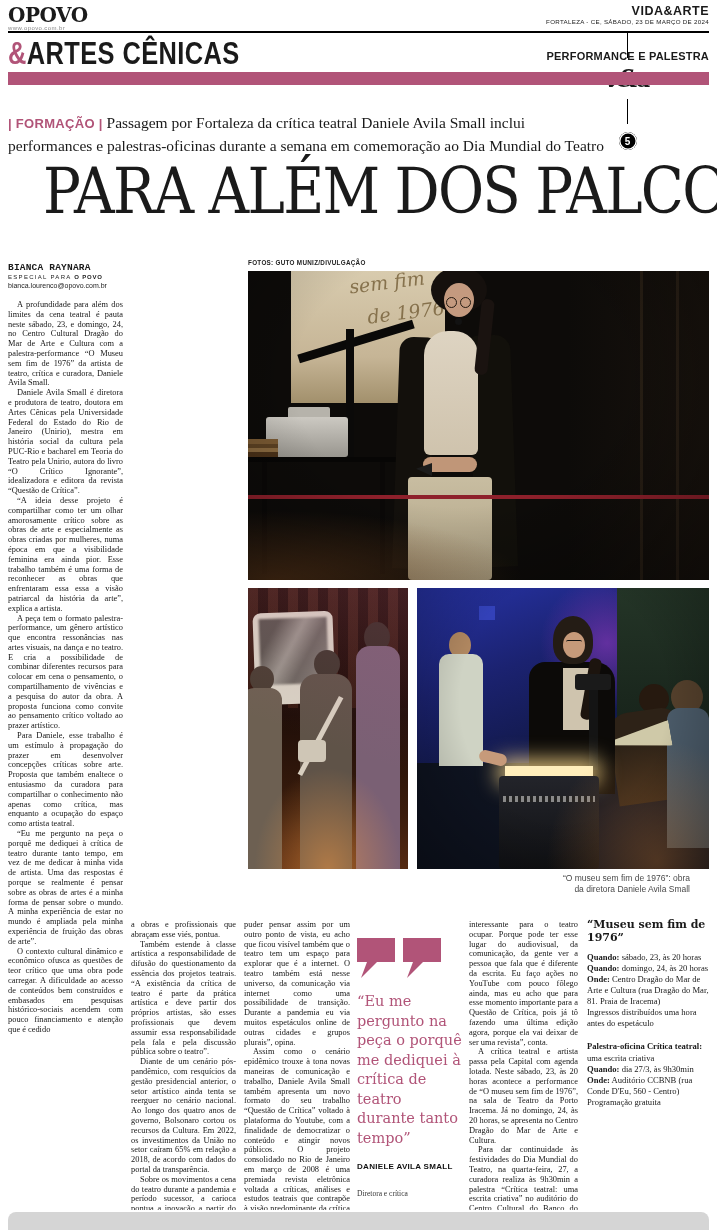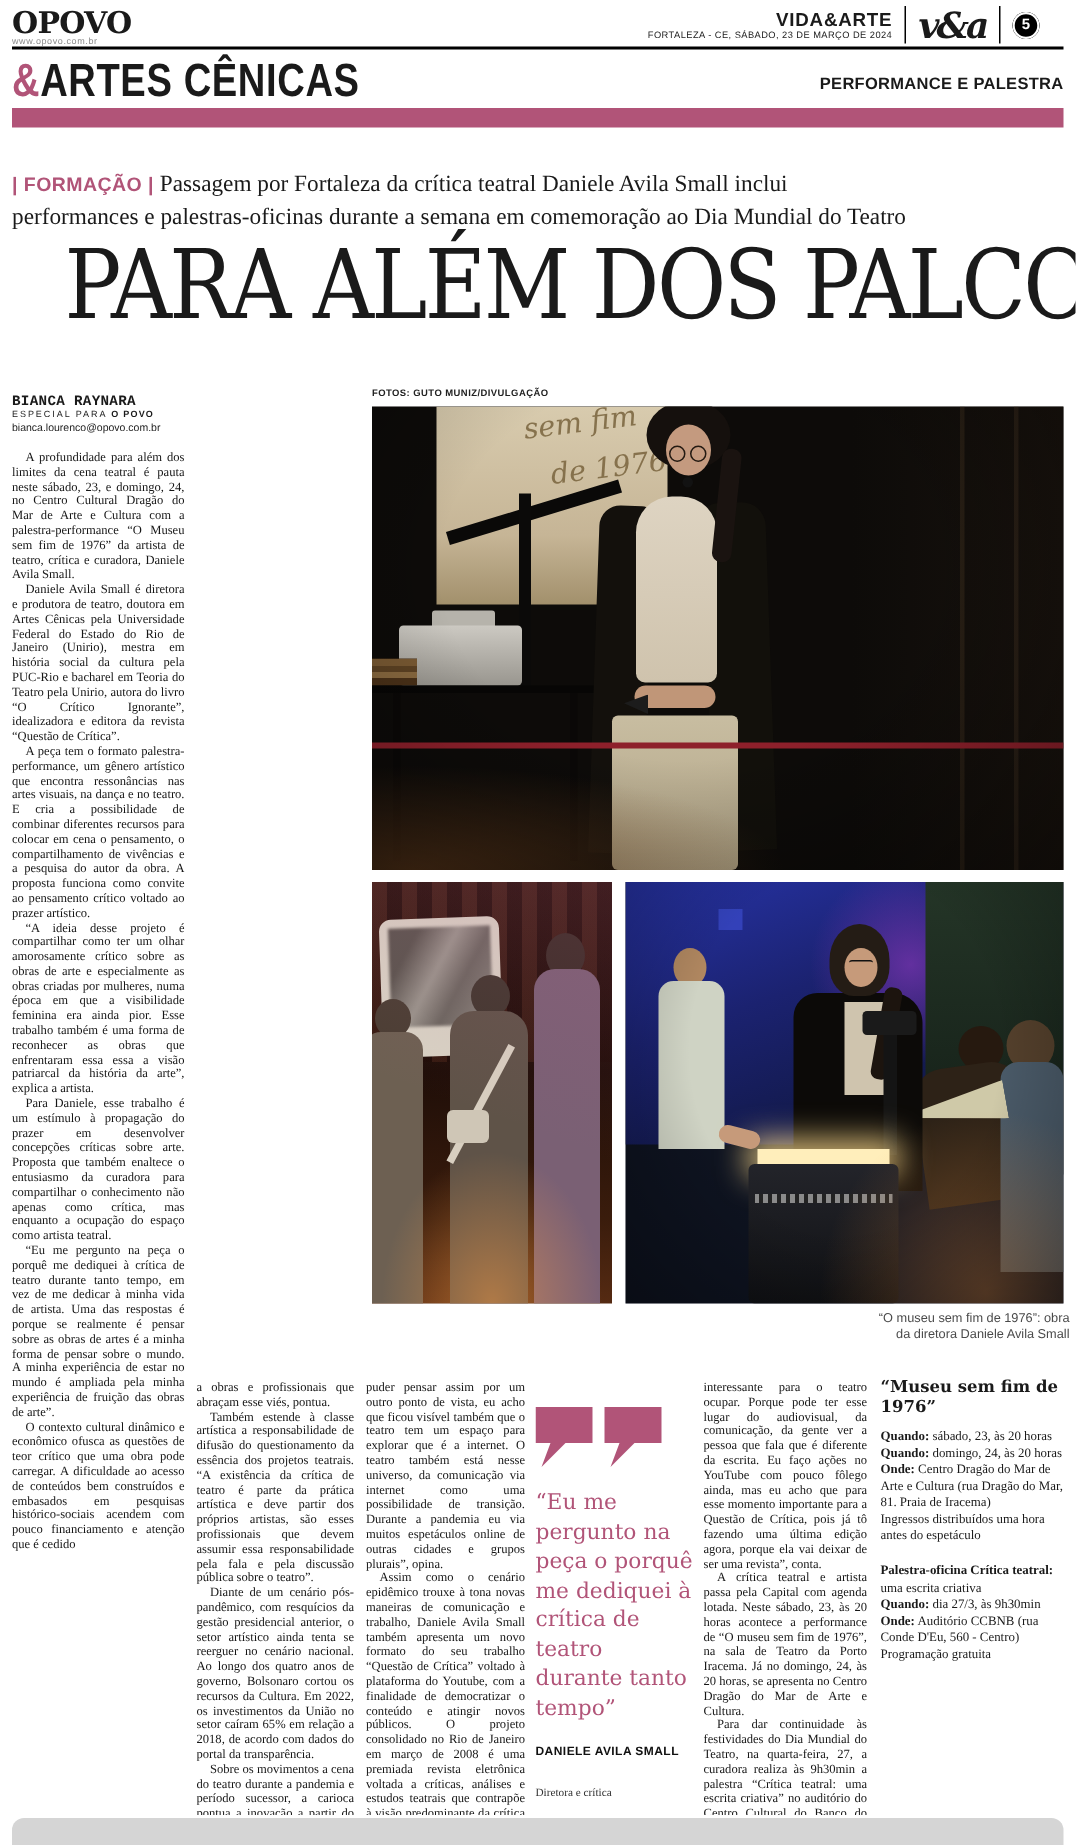--- a/index.html
+++ b/index.html
@@ -4,21 +4,21 @@
 <style>
   html,body{margin:0;padding:0;background:#ffffff;}
   body{width:717px;height:1230px;position:relative;overflow:hidden;
        font-family:"Liberation Serif",serif;color:#1a1a1a;}
   .abs{position:absolute;}
 
   
   #brand{left:8px;top:5px;}
   #brand-word{font-family:"DejaVu Serif",serif;font-weight:bold;font-size:20px;letter-spacing:-.5px;line-height:20px;}
   #brand-sub{font-family:"Liberation Sans",sans-serif;font-size:6px;color:#8a8a8a;letter-spacing:.4px;}
-  #mast-right{right:24px;top:4px;display:flex;align-items:center;gap:8px;}
+  #mast-right{right:8px;top:4px;display:flex;align-items:center;gap:8px;flex-direction:column;}
   #mast-sec{text-align:right;}
   #mast-sec .t{font-family:"Liberation Sans",sans-serif;font-weight:bold;font-size:12.5px;letter-spacing:.5px;line-height:14px;}
   #mast-sec .d{font-family:"Liberation Sans",sans-serif;font-size:6.2px;letter-spacing:.3px;color:#222;}
   .vline{width:1.5px;height:25px;background:#000;}
   #va-logo{font-family:"DejaVu Serif",serif;font-style:italic;font-weight:bold;font-size:24px;letter-spacing:-2px;line-height:25px;}
   #page-badge{width:18px;height:18px;border-radius:50%;background:#000;color:#fff;
       font-family:"Liberation Sans",sans-serif;font-weight:bold;font-size:10px;
       display:flex;align-items:center;justify-content:center;box-shadow:inset 0 0 0 1.5px #fff,inset 0 0 0 3px #000;}
   #header-rule{left:8px;top:31px;width:701px;height:1.5px;background:#000;}
 
@@ -60,21 +60,21 @@
   #pq-role{font-family:Liberation Serif, serif;font-size:7.5px;color:#333;margin-top:18px;}
 
   
   #service{left:587px;top:918px;width:122px;font-size:8.6px;line-height:11px;}
   #service .sv-title{font-family:"DejaVu Serif",serif;font-weight:bold;font-size:11px;line-height:13px;margin-bottom:8px;}
   #service .sv-title2{font-weight:bold;font-size:9px;line-height:11.5px;margin-top:12px;}
   #service .sv-title2 span{font-weight:normal;font-size:8.6px;}
   #service .sv-item b{font-weight:bold;}
 
   
-  #caption{left:434px;top:873px;width:279px;text-align:right;
+  #caption{left:411px;top:873px;width:279px;text-align:right;
       font-family:"Liberation Sans",sans-serif;font-size:8.5px;line-height:11px;color:#4a4a4a;}
 
   
   #bottom-strip{left:8px;top:1212px;width:701px;height:18px;background:#d5d5d5;border-radius:8px 8px 0 0;}
 
   
   .ph{position:absolute;overflow:hidden;}
   .ph *{position:absolute;}
   #photo-main{left:248px;top:271px;width:461px;height:309px;background:#0d0b09;}
   .pm-screen{left:43px;top:0;width:154px;height:132px;background:linear-gradient(180deg,#d8cbae,#c6b596 65%,#a2906c);}
@@ -266,22 +266,22 @@
 </div>
 
 <div class="abs" id="caption">
   <span style="display:block">“O museu sem fim de 1976”: obra</span>
   <span style="display:block">da diretora Daniele Avila Small</span>
 </div>
 
 <div class="col" id="col1">
   <p class="ind">A profundidade para além dos limites da cena teatral é pauta neste sábado, 23, e domingo, 24, no Centro Cultural Dragão do Mar de Arte e Cultura com a palestra-performance “O Museu sem fim de 1976” da artista de teatro, crítica e curadora, Daniele Avila Small.</p>
   <p class="ind">Daniele Avila Small é diretora e produtora de teatro, doutora em Artes Cênicas pela Universidade Federal do Estado do Rio de Janeiro (Unirio), mestra em história social da cultura pela PUC-Rio e bacharel em Teoria do Teatro pela Unirio, autora do livro “O Crítico Ignorante”, idealizadora e editora da revista “Questão de Crítica”.</p>
+  <p class="ind">“A ideia desse projeto é compartilhar como ter um olhar amorosamente crítico sobre as obras de arte e especialmente as obras criadas por mulheres, numa época em que a visibilidade feminina era ainda pior. Esse trabalho também é uma forma de reconhecer as obras que enfrentaram essa essa a visão patriarcal da história da arte”, explica a artista.</p>
   <p class="ind">A peça tem o formato palestra-performance, um gênero artístico que encontra ressonâncias nas artes visuais, na dança e no teatro. E cria a possibilidade de combinar diferentes recursos para colocar em cena o pensamento, o compartilhamento de vivências e a pesquisa do autor da obra. A proposta funciona como convite ao pensamento crítico voltado ao prazer artístico.</p>
-  <p class="ind">“A ideia desse projeto é compartilhar como ter um olhar amorosamente crítico sobre as obras de arte e especialmente as obras criadas por mulheres, numa época em que a visibilidade feminina era ainda pior. Esse trabalho também é uma forma de reconhecer as obras que enfrentaram essa essa a visão patriarcal da história da arte”, explica a artista.</p>
   <p class="ind">Para Daniele, esse trabalho é um estímulo à propagação do prazer em desenvolver concepções críticas sobre arte. Proposta que também enaltece o entusiasmo da curadora para compartilhar o conhecimento não apenas como crítica, mas enquanto a ocupação do espaço como artista teatral.</p>
   <p class="ind">“Eu me pergunto na peça o porquê me dediquei à crítica de teatro durante tanto tempo, em vez de me dedicar à minha vida de artista. Uma das respostas é porque se realmente é pensar sobre as obras de artes é a minha forma de pensar sobre o mundo. A minha experiência de estar no mundo é ampliada pela minha experiência de fruição das obras de arte”.</p>
   <p class="ind">O contexto cultural dinâmico e econômico ofusca as questões de teor crítico que uma obra pode carregar. A dificuldade ao acesso de conteúdos bem construídos e embasados em pesquisas histórico-sociais acendem com pouco financiamento e atenção que é cedido</p>
 </div>
 <div class="col" id="col2">
   <p>a obras e profissionais que abraçam esse viés, pontua.</p>
   <p class="ind">Também estende à classe artística a responsabilidade de difusão do questionamento da essência dos projetos teatrais. “A existência da crítica de teatro é parte da prática artística e deve partir dos próprios artistas, são esses profissionais que devem assumir essa responsabilidade pela fala e pela discussão pública sobre o teatro”.</p>
   <p class="ind">Diante de um cenário pós-pandêmico, com resquícios da gestão presidencial anterior, o setor artístico ainda tenta se reerguer no cenário nacional. Ao longo dos quatro anos de governo, Bolsonaro cortou os recursos da Cultura. Em 2022, os investimentos da União no setor caíram 65% em relação a 2018, de acordo com dados do portal da transparência.</p>
   <p class="ind">Sobre os movimentos a cena do teatro durante a pandemia e período sucessor, a carioca pontua a inovação a partir do momento de crise. “Se a gente</p>
 </div>

